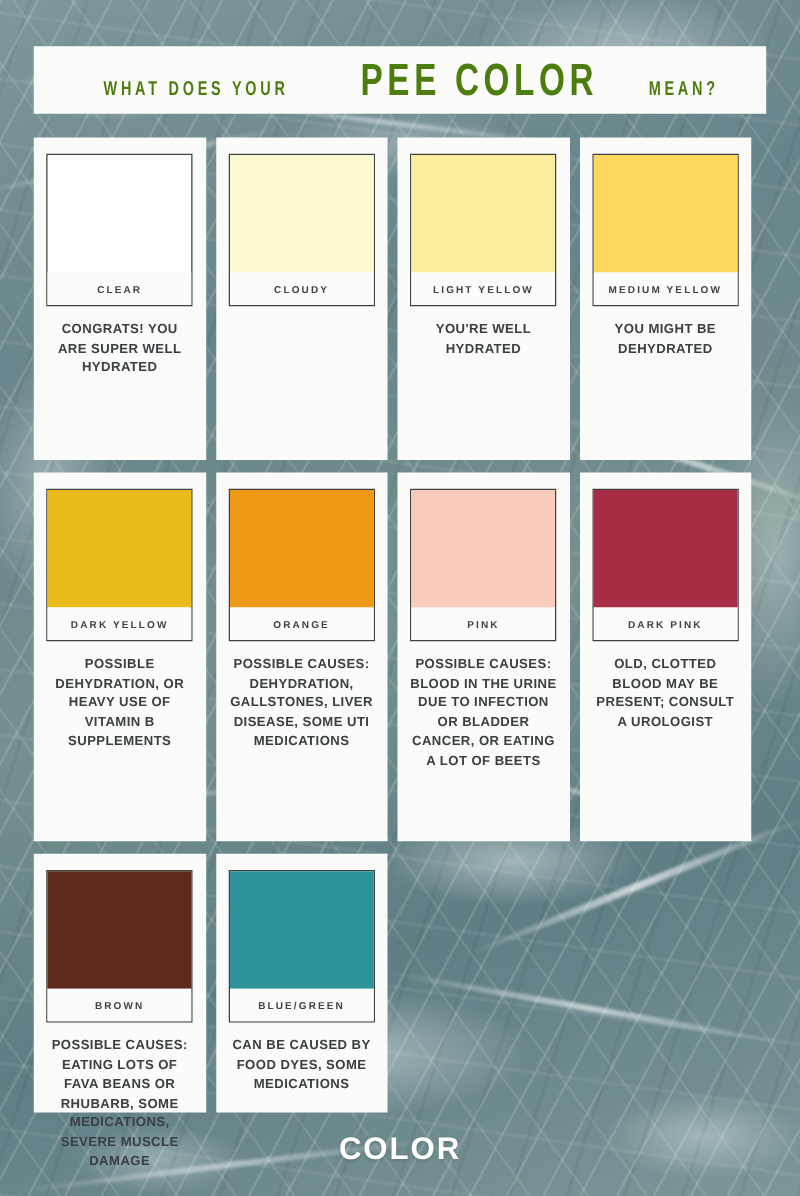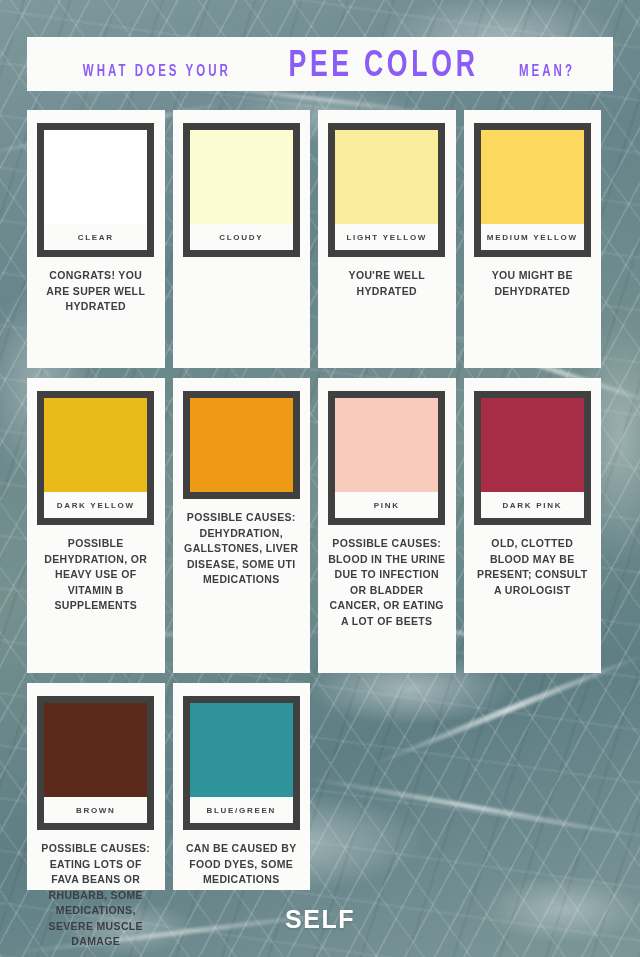--- a/index.html
+++ b/index.html
@@ -52,21 +52,21 @@
   .s7 { left:330px; top:636px; width:300px; height:4px; transform:rotate(14deg);  opacity:.55; }
   .s8 { left:0px;   top:930px; width:360px; height:5px; transform:rotate(-7deg);  opacity:.55; }
 
   
   .header {
     position:absolute; left:27px; top:37px; width:586px; height:54px;
     background:#fbfbf9;
     display:flex; align-items:center; justify-content:center;
     z-index:5;
   }
-  .title { display:flex; align-items:baseline; white-space:nowrap; color:#8b5cf6; }
+  .title { display:flex; align-items:baseline; white-space:nowrap; color:#4d7c0f; }
   .title .small {
     font-size:16px; font-weight:700; letter-spacing:4.2px;
     transform:scaleX(.72); transform-origin:center;
   }
   .title .big {
     font-size:36px; font-weight:700; letter-spacing:5px;
     transform:scaleX(.74); transform-origin:center;
   }
   .title .gap-l { margin-left:-4px; }
   .title .gap-r { margin-right:-4px; }
@@ -83,21 +83,21 @@
     background:#fbfbf9;
     padding:13px 10px 0;
     display:flex; flex-direction:column; align-items:center;
   }
   .row-1 .card { height:258px; }
   .row-2 .card { height:295px; }
   .row-3 .card { height:207px; }
 
   .swatch-box {
     width:117px;
-    border:7px solid #404040;
+    border:1px solid #404040;
     background:#fff;
   }
   .swatch { height:94px; width:100%; }
   .swatch.transparent { background:transparent; }
   .swatch-label {
     height:26px;
     display:flex; align-items:center; justify-content:center;
     font-size:8px; font-weight:700; letter-spacing:1.7px;
     color:#3e4347; text-transform:uppercase;
     white-space:nowrap;
@@ -174,20 +174,21 @@
       <div class="card">
         <div class="swatch-box">
           <div class="swatch" style="background: rgb(232, 187, 27);"></div>
           <div class="swatch-label">DARK YELLOW</div>
         </div>
         <div class="desc">POSSIBLE DEHYDRATION, OR HEAVY USE OF VITAMIN B SUPPLEMENTS</div>
       </div>
       <div class="card">
         <div class="swatch-box">
           <div class="swatch" style="background: rgb(238, 154, 22);"></div>
+          <div class="swatch-label">ORANGE</div>
         </div>
         <div class="desc">POSSIBLE CAUSES: DEHYDRATION, GALLSTONES, LIVER DISEASE, SOME UTI MEDICATIONS</div>
       </div>
       <div class="card">
         <div class="swatch-box">
           <div class="swatch" style="background: rgb(248, 203, 188);"></div>
           <div class="swatch-label">PINK</div>
         </div>
         <div class="desc">POSSIBLE CAUSES: BLOOD IN THE URINE DUE TO INFECTION OR BLADDER CANCER, OR EATING A LOT OF BEETS</div>
       </div>
@@ -210,13 +211,13 @@
       <div class="card">
         <div class="swatch-box">
           <div class="swatch" style="background: rgb(46, 147, 155);"></div>
           <div class="swatch-label">BLUE/GREEN</div>
         </div>
         <div class="desc">CAN BE CAUSED BY FOOD DYES, SOME MEDICATIONS</div>
       </div>
     </div>
 </div>
 
-<div class="logo">SELF</div>
+<div class="logo">COLOR</div>
 
 </body></html>

